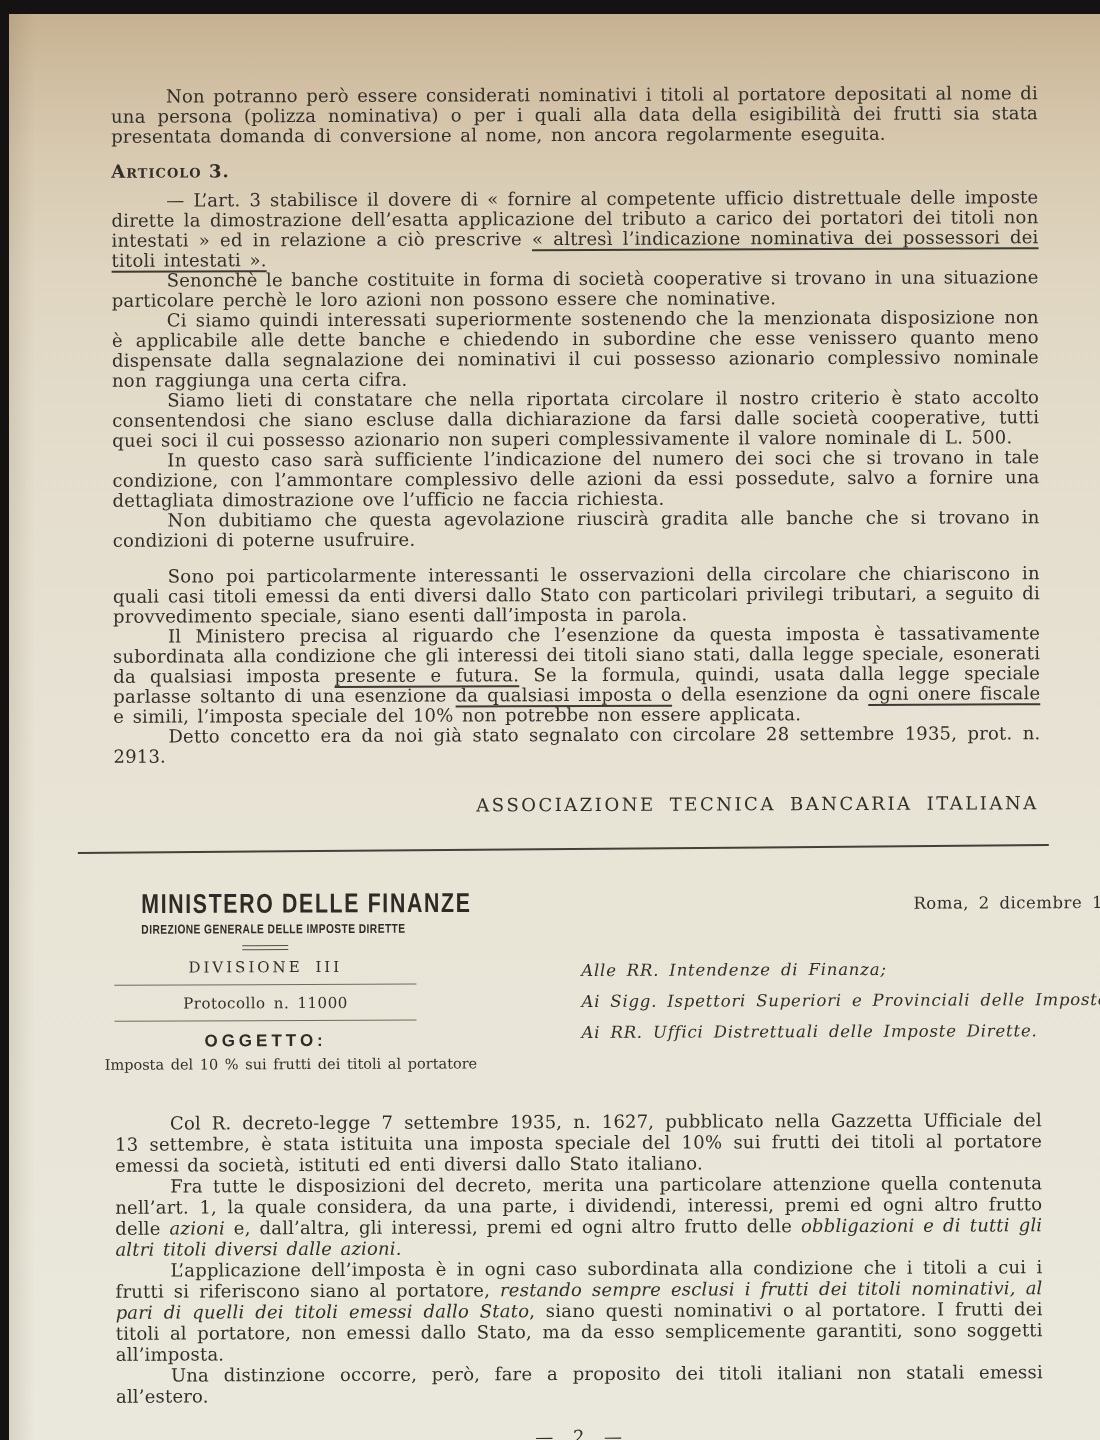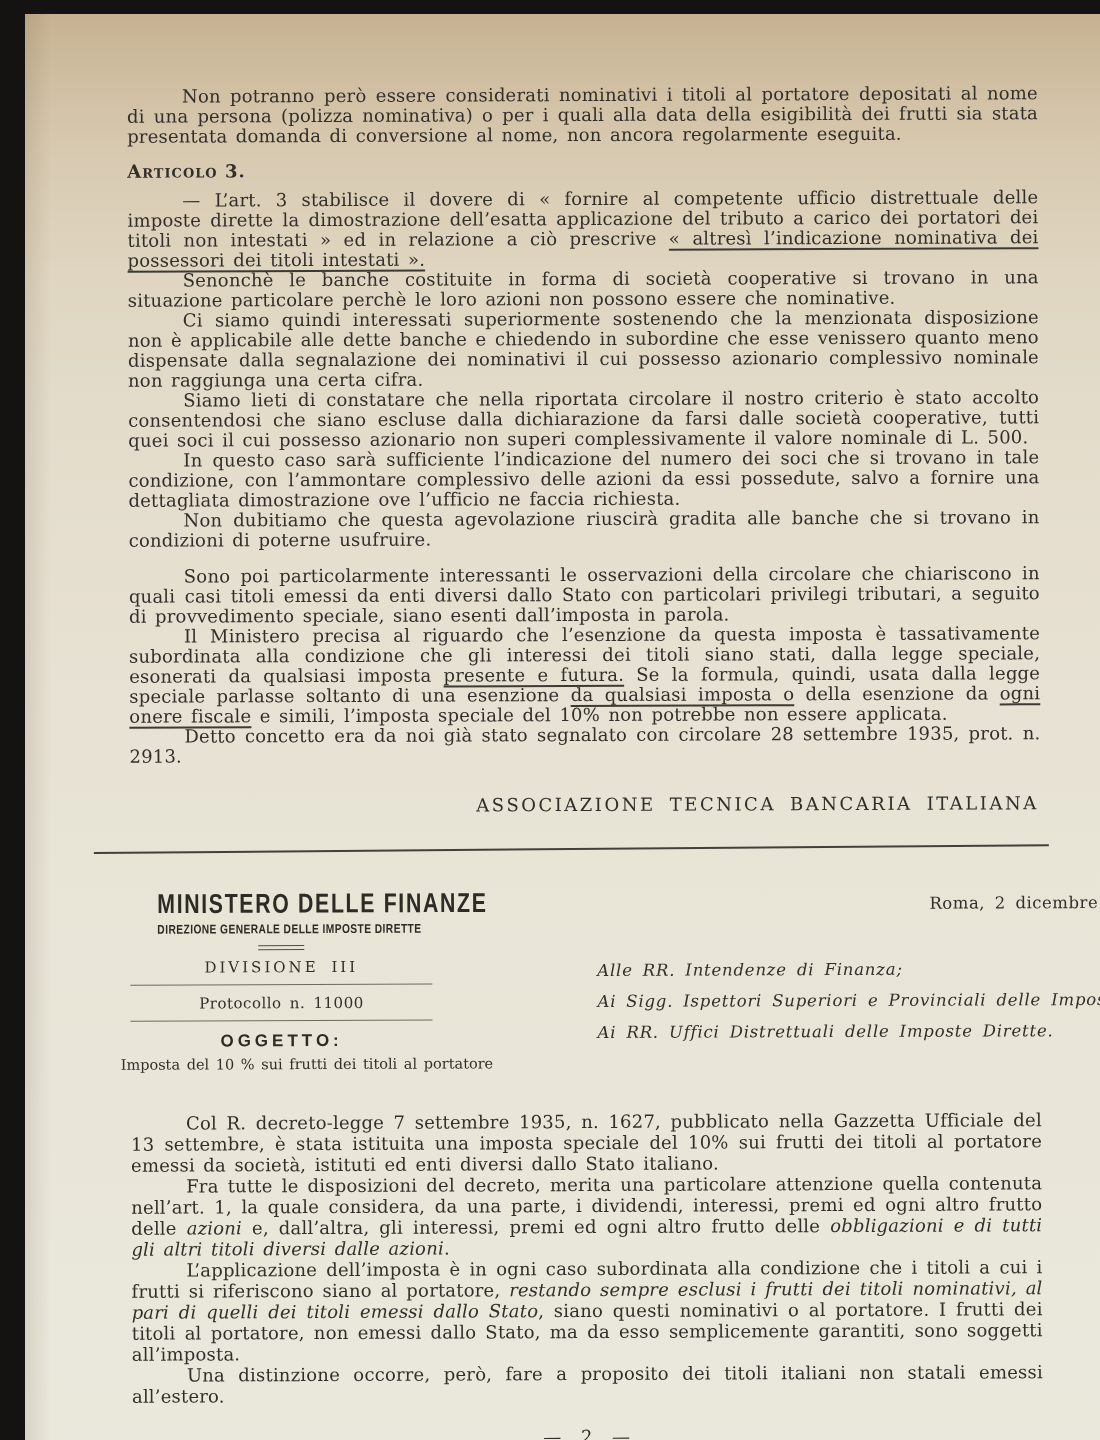--- a/index.html
+++ b/index.html
@@ -14,21 +14,20 @@
     position:absolute;
     left:9px; top:14px; right:0; bottom:0;
     background:
       linear-gradient(90deg, rgba(80,60,30,0.12), rgba(0,0,0,0) 26px),
       linear-gradient(180deg,
         #c6b292 0%, #cfbda0 4%, #d8cab1 10%, #dfd5c0 18%,
         #e3dccb 28%, #e6e0d1 42%, #e8e4d6 60%, #e9e6d9 78%, #eae8dc 100%);
     box-sizing:border-box;
     padding:71px 60px 0 104px;
     color:#322e29;
-    margin-left:16px;
   }
   .tilt{ transform:rotate(-0.22deg); transform-origin:50% 40%; }
 
   
   .para{
     margin:0; text-align:justify;
     font-size:18px; line-height:20px;
     word-spacing:2.5px; letter-spacing:0.2px;
     text-indent:55px;
   }

